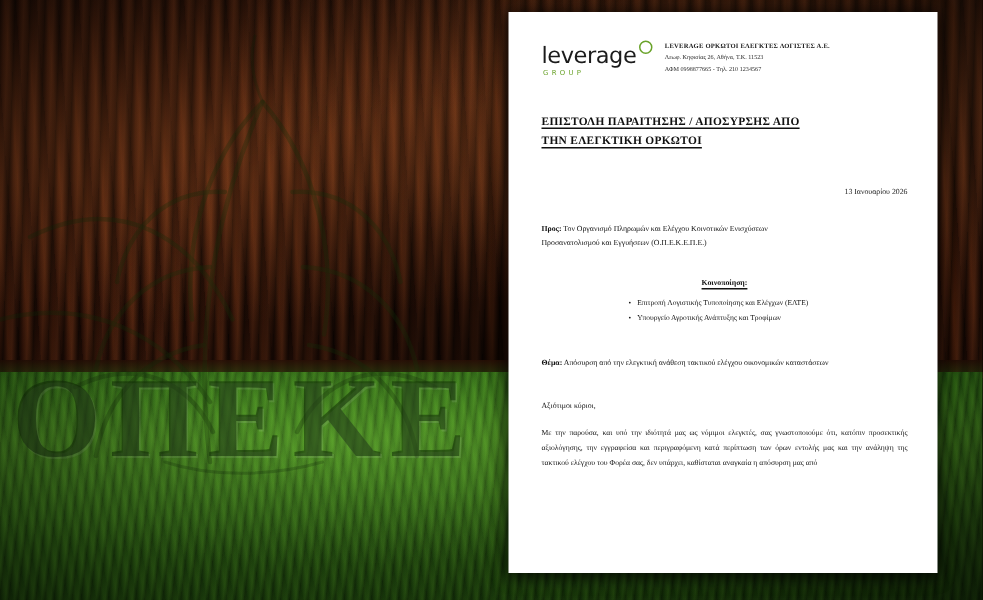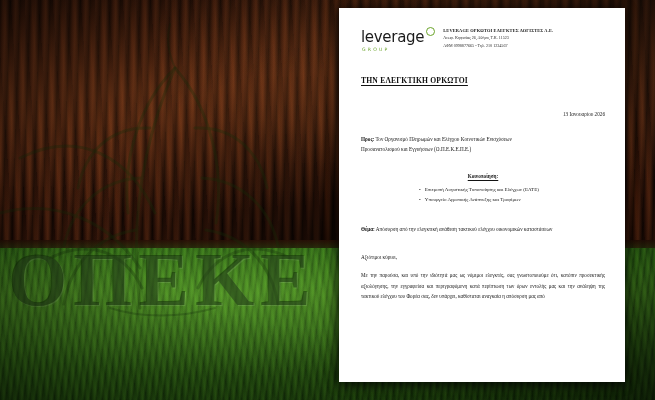--- a/index.html
+++ b/index.html
@@ -329,20 +329,21 @@
           <div class="logo-sub">GROUP</div>
         </div>
         <div class="company-block">
           <div class="company-name">LEVERAGE ΟΡΚΩΤΟΙ ΕΛΕΓΚΤΕΣ ΛΟΓΙΣΤΕΣ Α.Ε.</div>
           <div class="company-addr">Λεωφ. Κηφισίας 26, Αθήνα, Τ.Κ. 11523</div>
           <div class="company-addr">ΑΦΜ 0998877665 - Τηλ. 210 1234567</div>
         </div>
       </div>
 
       <div class="doc-title">
+        <span class="line">ΕΠΙΣΤΟΛΗ ΠΑΡΑΙΤΗΣΗΣ / ΑΠΟΣΥΡΣΗΣ ΑΠΟ</span>
         <span class="line">ΤΗΝ ΕΛΕΓΚΤΙΚΗ ΟΡΚΩΤΟΙ</span>
       </div>
 
       <div class="doc-date">13 Ιανουαρίου 2026</div>
 
       <div class="doc-to">
         <span class="to-label">Προς:</span>
         <span>Τον Οργανισμό Πληρωμών και Ελέγχου Κοινοτικών Ενισχύσεων</span><br>
         <span>Προσανατολισμού και Εγγυήσεων (Ο.Π.Ε.Κ.Ε.Π.Ε.)</span>
       </div>

